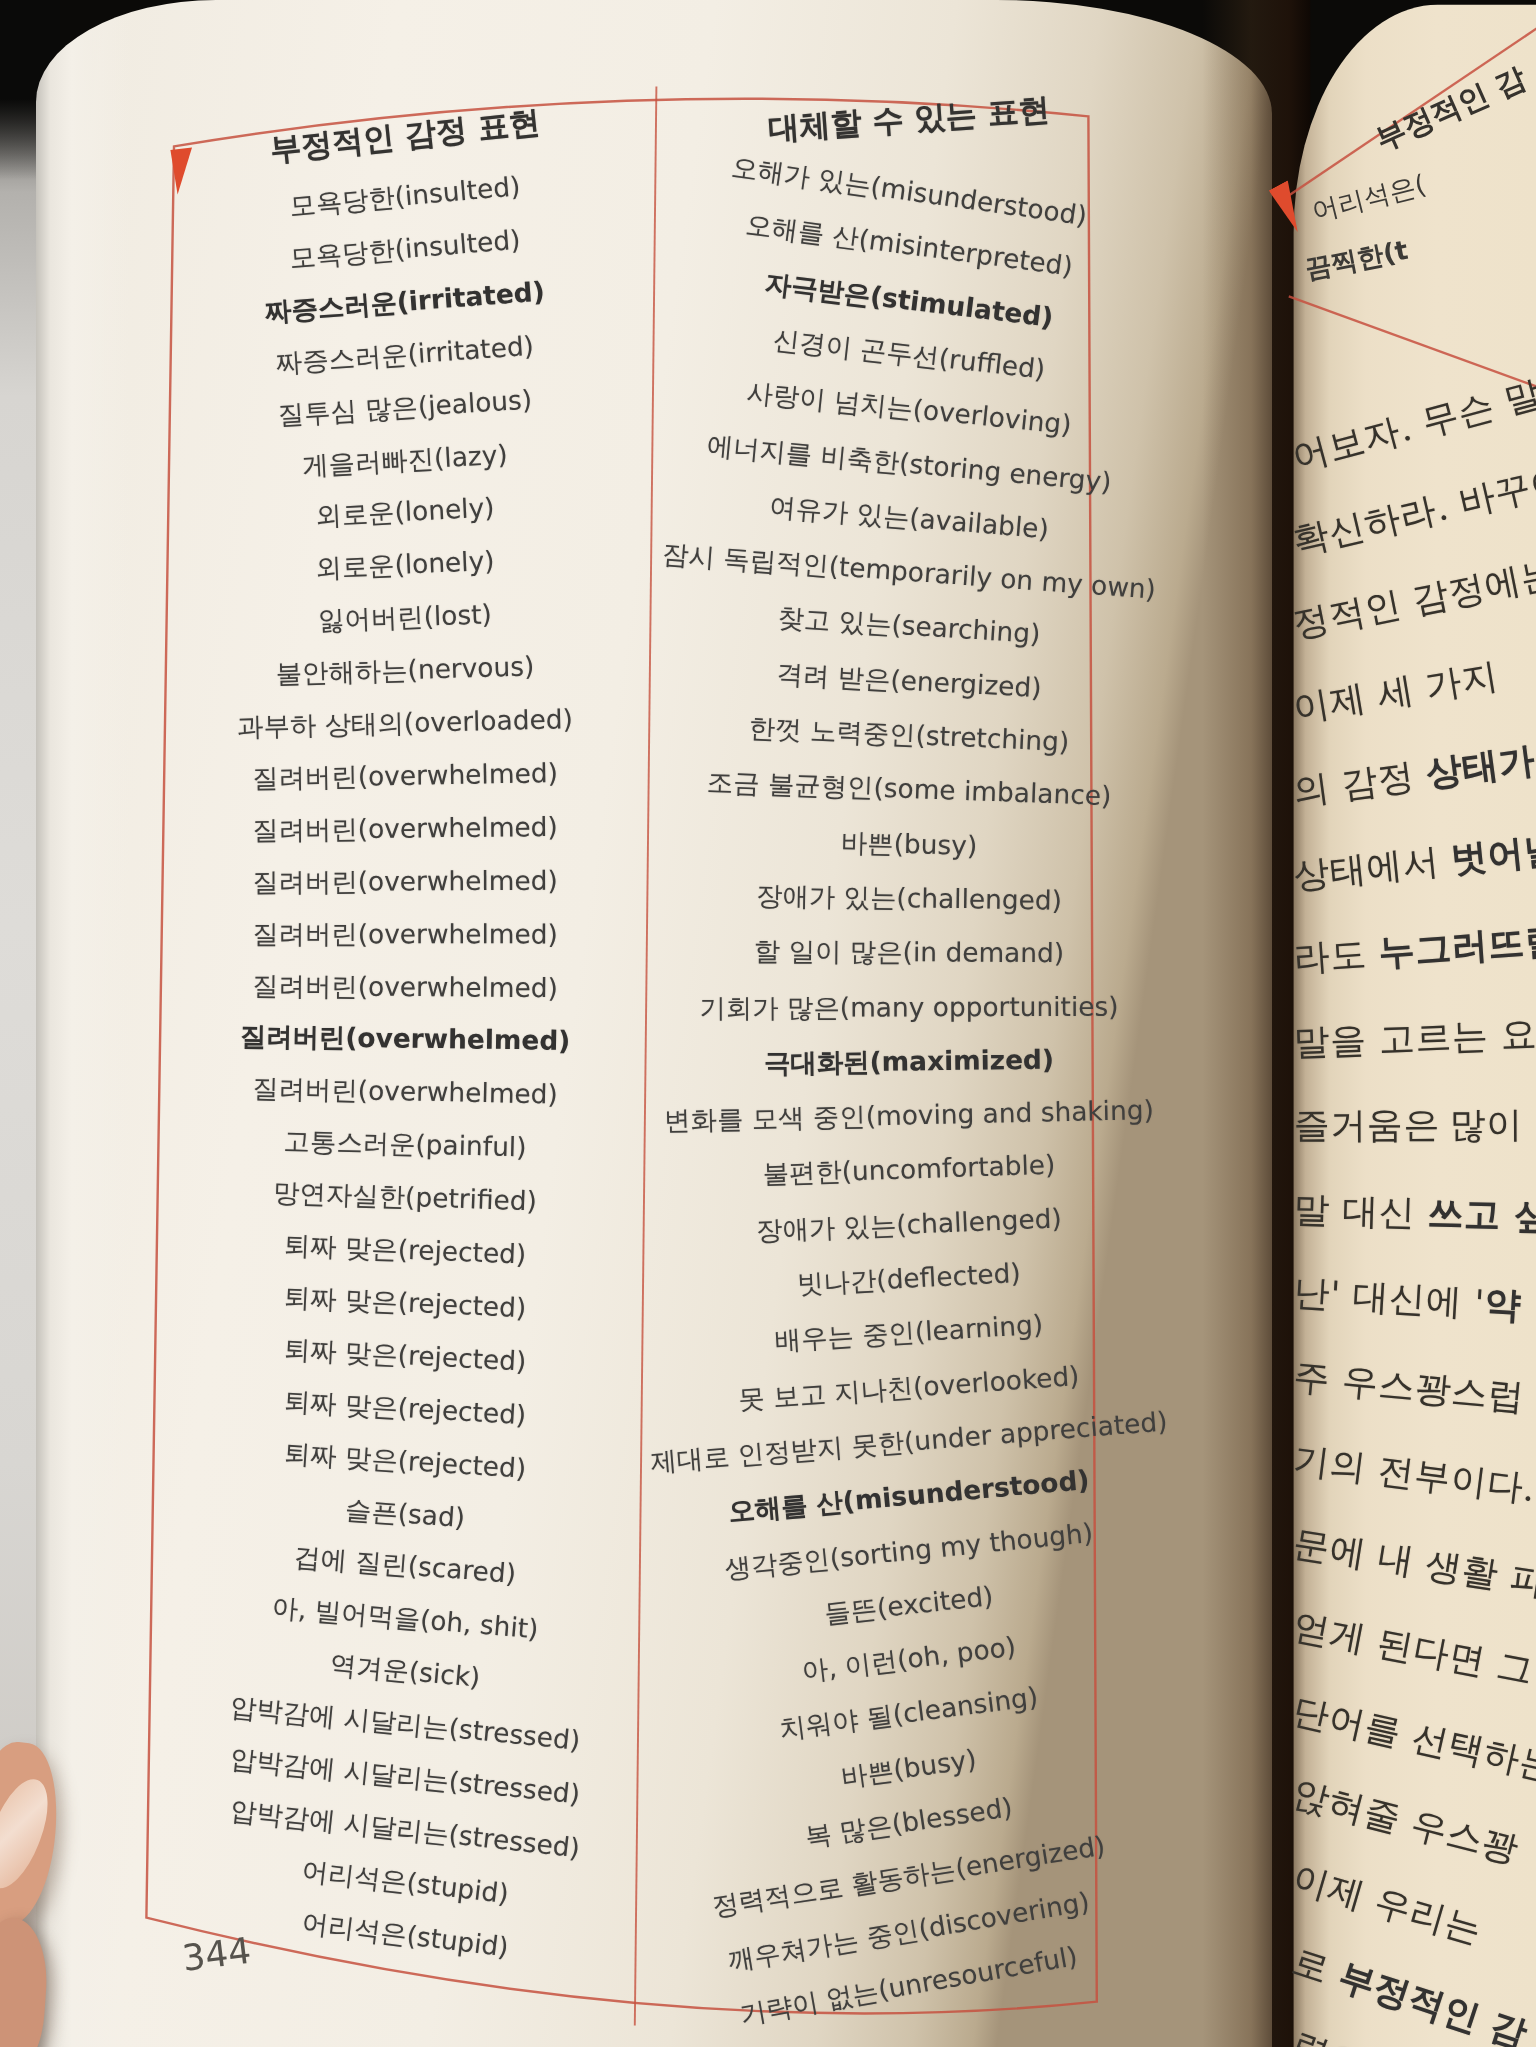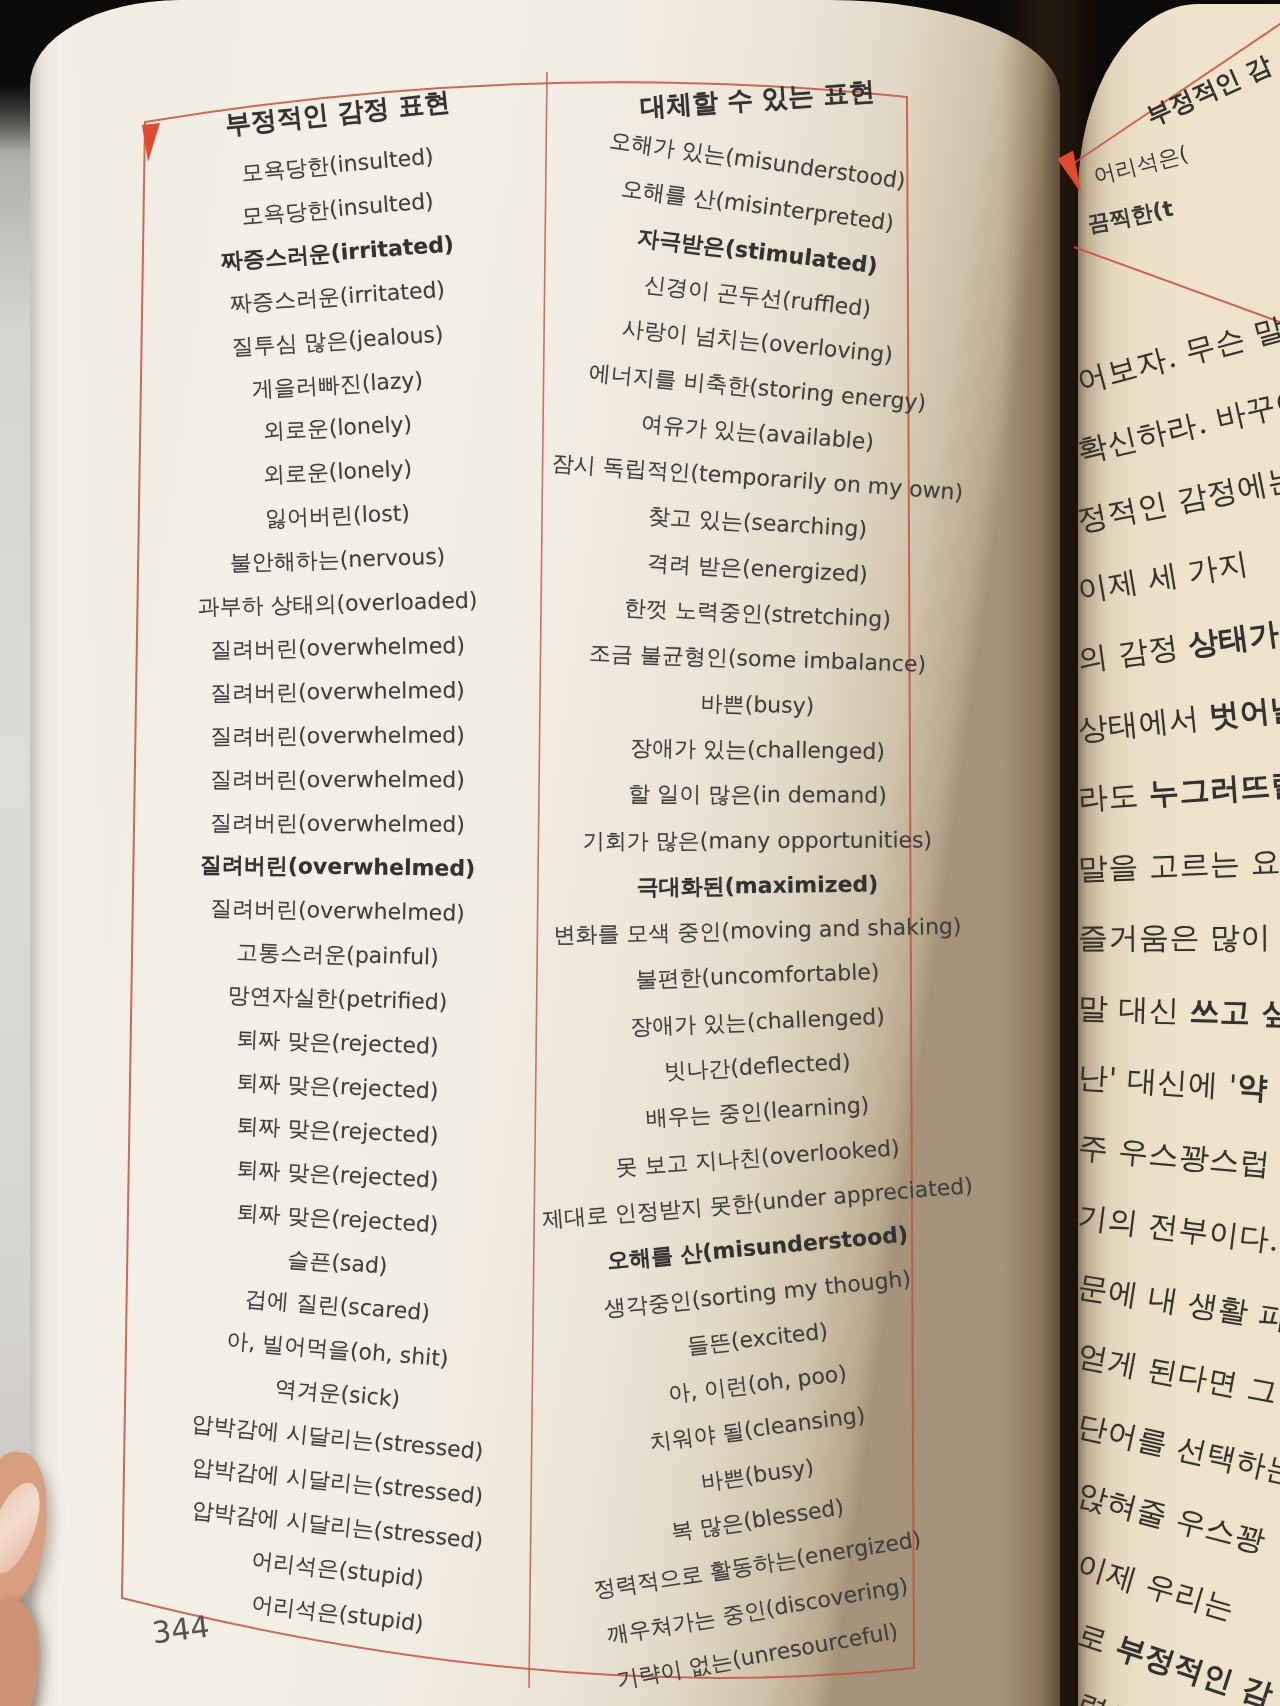--- a/index.html
+++ b/index.html
@@ -172,21 +172,21 @@
     <div class="rp-box-row bold" style="left:10px;top:210px;transform:rotate(-11deg);">끔찍한(t</div>
     <div id="body-lines">
         <div class="rp-line" style="top: 362px; transform: rotate(-15deg);"><span>어보자. 무슨 말을</span></div>
         <div class="rp-line" style="top: 431.5px; transform: rotate(-13.1579deg);"><span>확신하라. 바꾸어</span></div>
         <div class="rp-line" style="top: 501px; transform: rotate(-11.3158deg);"><span>정적인 감정에는</span></div>
         <div class="rp-line" style="top: 570.5px; transform: rotate(-9.47368deg);"><span> 이제 세 가지</span></div>
         <div class="rp-line" style="top: 640px; transform: rotate(-7.63158deg);"><span>의 감정 </span><span class="bold">상태가</span></div>
         <div class="rp-line" style="top: 709.5px; transform: rotate(-5.78947deg);"><span>상태에서 </span><span class="bold">벗어날</span></div>
         <div class="rp-line" style="top: 779px; transform: rotate(-3.94737deg);"><span>라도 </span><span class="bold">누그러뜨릴</span></div>
         <div class="rp-line" style="top: 848.5px; transform: rotate(-2.10526deg);"><span>말을 고르는 요</span></div>
-        <div class="rp-line" style="top: 918px; transform: rotate(-0.263158deg);"><span>즐거움은 많이</span></div>
+        <div class="rp-line" style="top: 918px; transform: rotate(-0.263158deg); font-family: Liberation Serif, serif;"><span>즐거움은 많이</span></div>
         <div class="rp-line" style="top: 987.5px; transform: rotate(1.57895deg);"><span>말 대신 </span><span class="bold">쓰고 싶</span></div>
         <div class="rp-line" style="top: 1057px; transform: rotate(3.42105deg);"><span>난' 대신에 '</span><span class="bold">약</span></div>
         <div class="rp-line" style="top: 1126.5px; transform: rotate(5.26316deg);"><span>주 우스꽝스럽</span></div>
         <div class="rp-line" style="top: 1196px; transform: rotate(7.10526deg);"><span>기의 전부이다.</span></div>
         <div class="rp-line" style="top: 1265.5px; transform: rotate(8.94737deg);"><span>문에 내 생활 파</span></div>
         <div class="rp-line" style="top: 1335px; transform: rotate(10.7895deg);"><span>얻게 된다면 그</span></div>
         <div class="rp-line" style="top: 1404.5px; transform: rotate(12.6316deg);"><span>단어를 선택하는</span></div>
         <div class="rp-line" style="top: 1474px; transform: rotate(14.4737deg);"><span>앉혀줄 우스꽝</span></div>
         <div class="rp-line" style="top: 1543.5px; transform: rotate(16.3158deg);"><span> 이제 우리는</span></div>
         <div class="rp-line" style="top: 1613px; transform: rotate(18.1579deg);"><span>로 </span><span class="bold">부정적인 감</span></div>

